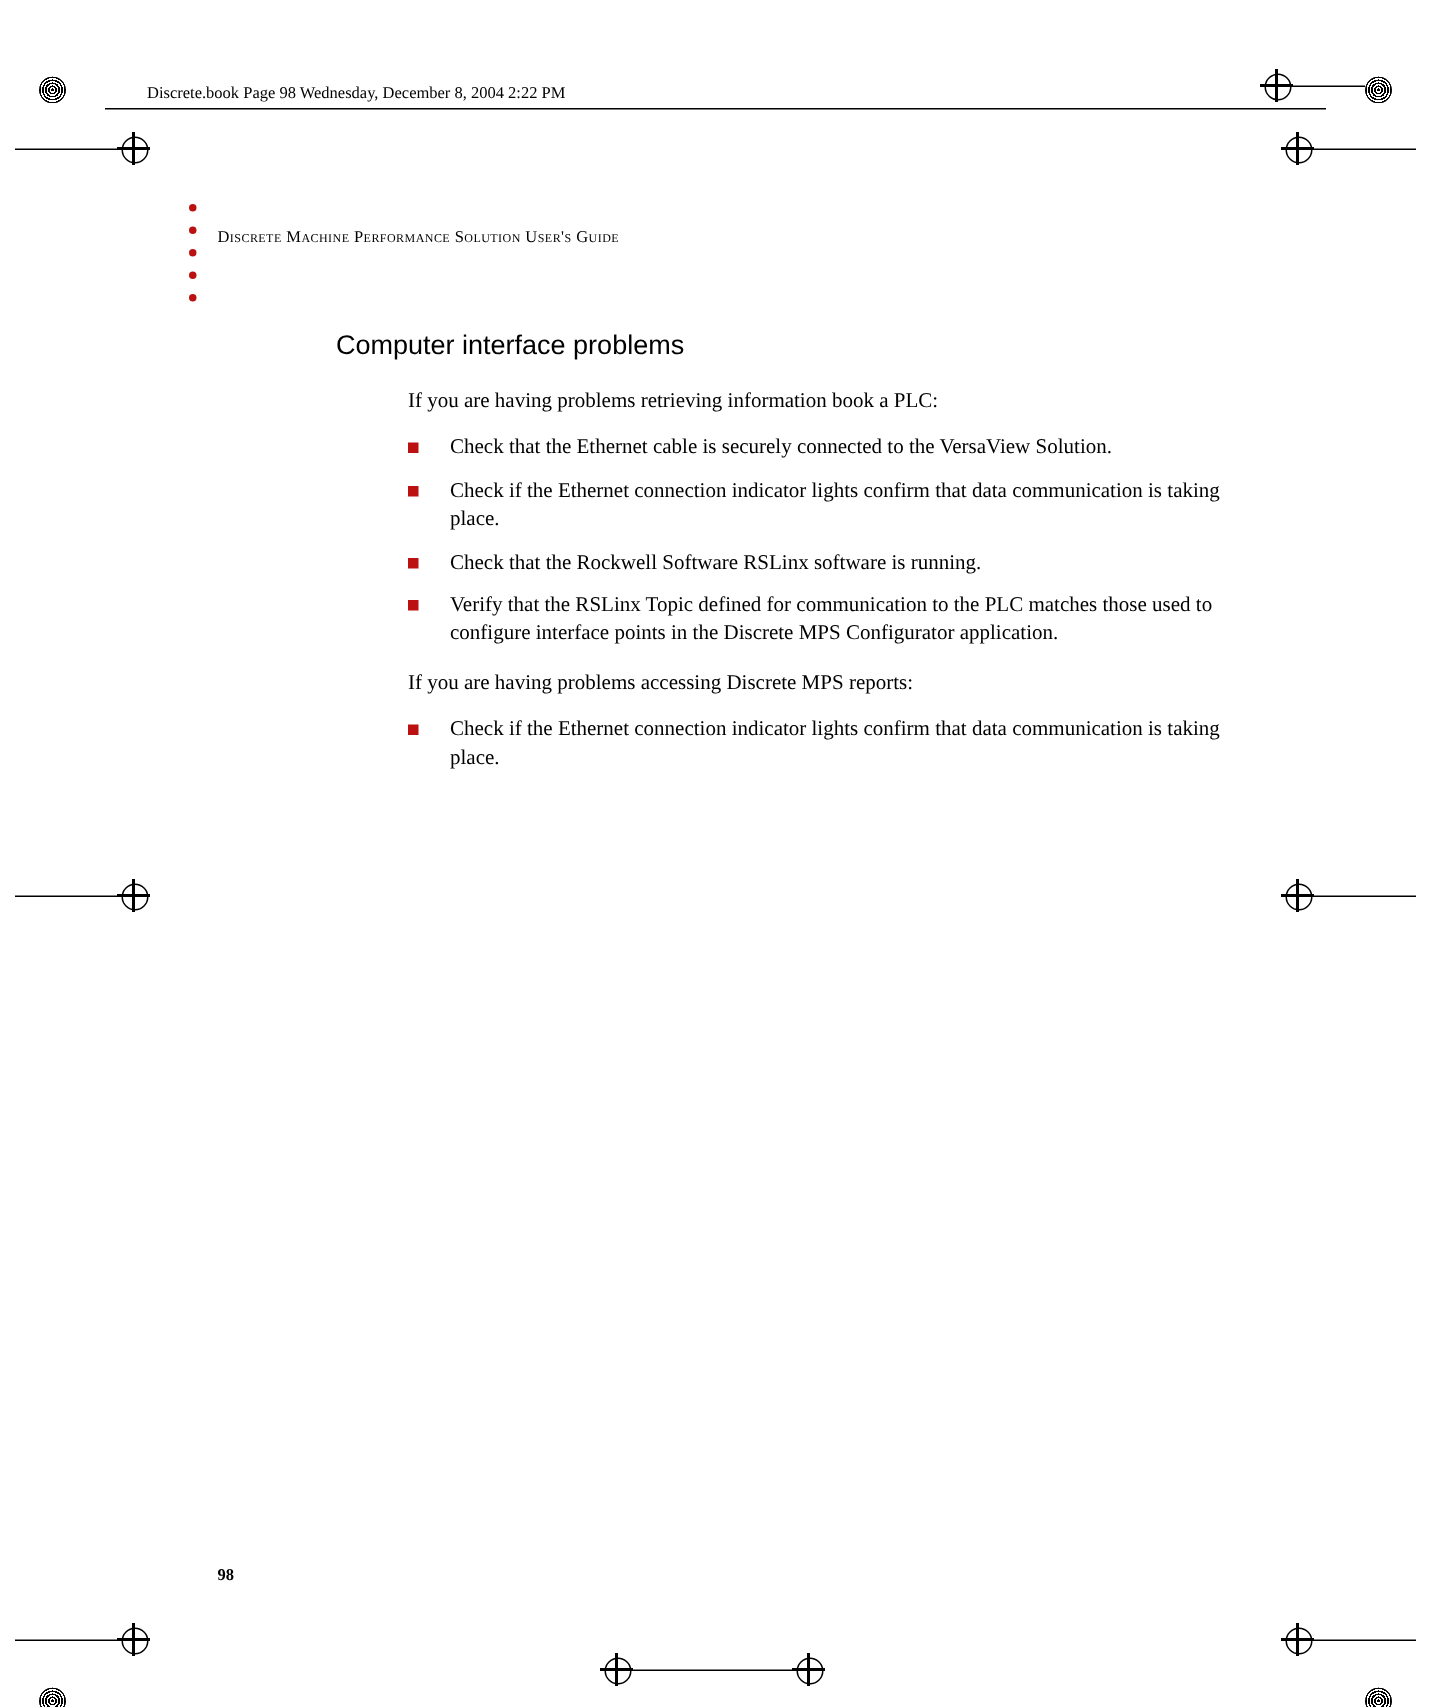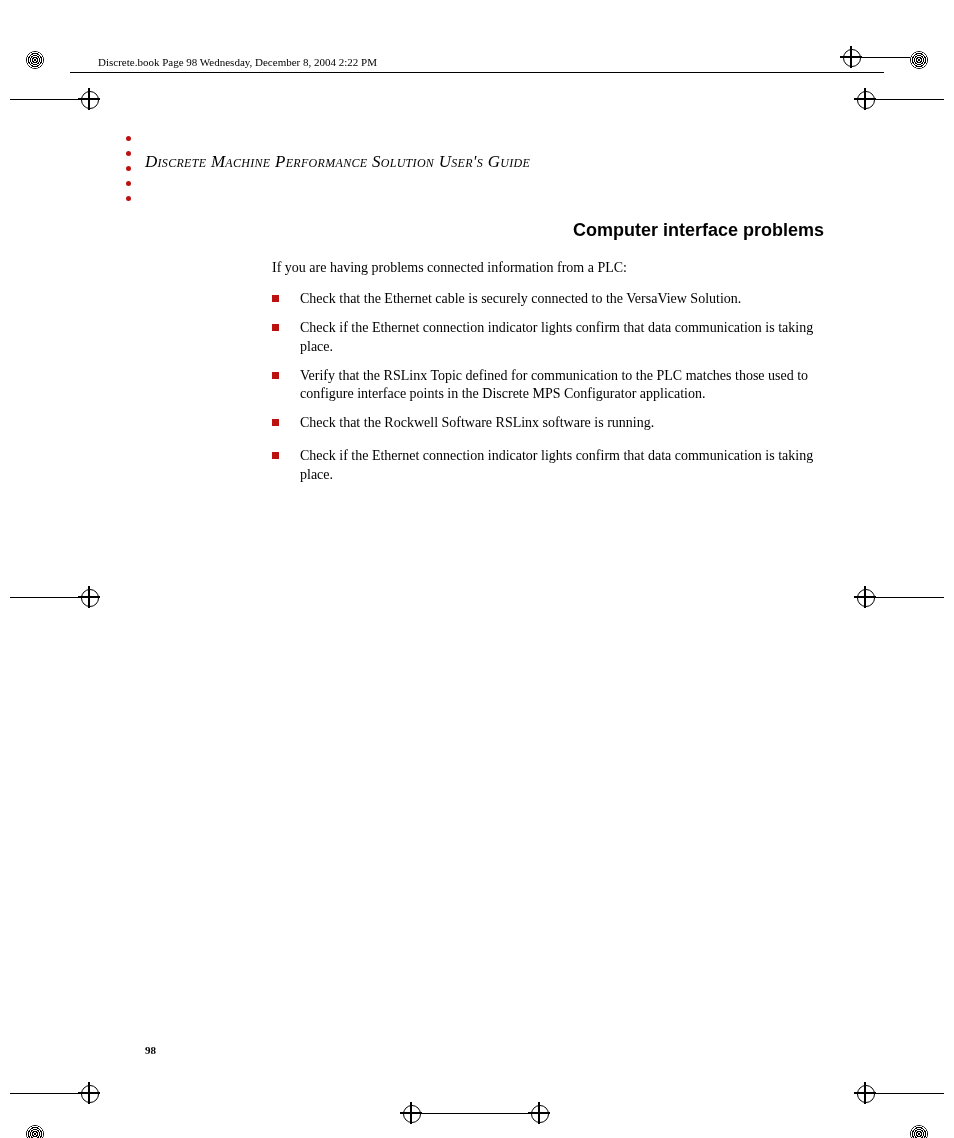--- a/index.html
+++ b/index.html
@@ -10,26 +10,26 @@
   .crop{position:absolute;width:90px;height:24px;}
   .crop .bar{position:absolute;top:11px;left:0;right:0;border-top:1px solid #000;}
   .crop .cross{position:absolute;top:0;width:22px;height:22px;}
   .crop .cross::before,.crop .cross::after{content:"";position:absolute;background:#000;}
   .crop .cross::before{left:10px;top:0;width:2px;height:22px;}
   .crop .cross::after{top:10px;left:0;height:2px;width:22px;}
   .crop .circ{position:absolute;top:3px;left:3px;width:16px;height:16px;border:1px solid #000;border-radius:50%;}
   .corner-dot{position:absolute;width:18px;height:18px;border-radius:50%;
     background:repeating-radial-gradient(circle,#000 0 1px,#fff 1px 2px);}
   
-  .runhead{position:absolute;top:124px;left:145px;font-size:17px;font-variant:small-caps;letter-spacing:.3px;font-style:italic;}
+  .runhead{position:absolute;top:124px;left:145px;font-size:11px;font-variant:small-caps;letter-spacing:.3px;}
   .dots{position:absolute;left:126px;top:98px;}
   .dots span{display:block;width:5px;height:5px;border-radius:50%;background:#b11;margin:10px 0;}
   
   .content{position:absolute;top:192px;left:224px;width:600px;}
-  h2{font-family:Arial,Helvetica,sans-serif;font-weight:bold;font-size:18px;margin:0 0 18px 0;text-align:right;}
+  h2{font-family:Arial,Helvetica,sans-serif;font-weight:normal;font-size:18px;margin:0 0 18px 0;}
   .intro{font-size:14px;margin:0 0 12px 48px;line-height:1.35;}
   ul.sq{list-style:none;margin:0 0 14px 48px;padding:0;}
   ul.sq li{position:relative;padding-left:28px;font-size:14px;line-height:1.35;margin:0 0 10px 0;}
   ul.sq li::before{content:"";position:absolute;left:0;top:5px;width:7px;height:7px;background:#b11;}
   .pagenum{position:absolute;left:145px;top:1016px;font-size:11px;font-weight:bold;}
 </style>
 </head>
 <body>
 
 <div class="page">
@@ -103,27 +103,28 @@
       <span></span>
       <span></span>
       <span></span>
       <span></span>
   </div>
   <div class="runhead">Discrete Machine Performance Solution User's Guide</div>
 
   <div class="content">
     <h2>Computer interface problems</h2>
 
-    <p class="intro">If you are having problems connected information from a PLC:</p>
+    <p class="intro">If you are having problems retrieving information book a PLC:</p>
     <ul class="sq">
       <li>Check that the Ethernet cable is securely connected to the VersaView Solution.</li>
       <li>Check if the Ethernet connection indicator lights confirm that data communication is taking place.</li>
+      <li>Check that the Rockwell Software RSLinx software is running.</li>
       <li>Verify that the RSLinx Topic defined for communication to the PLC matches those used to configure interface points in the Discrete MPS Configurator application.</li>
-      <li>Check that the Rockwell Software RSLinx software is running.</li>
     </ul>
 
+    <p class="intro">If you are having problems accessing Discrete MPS reports:</p>
     <ul class="sq">
       <li>Check if the Ethernet connection indicator lights confirm that data communication is taking place.</li>
     </ul>
   </div>
 
   <div class="pagenum">98</div>
 </div>
 
 </body></html>

